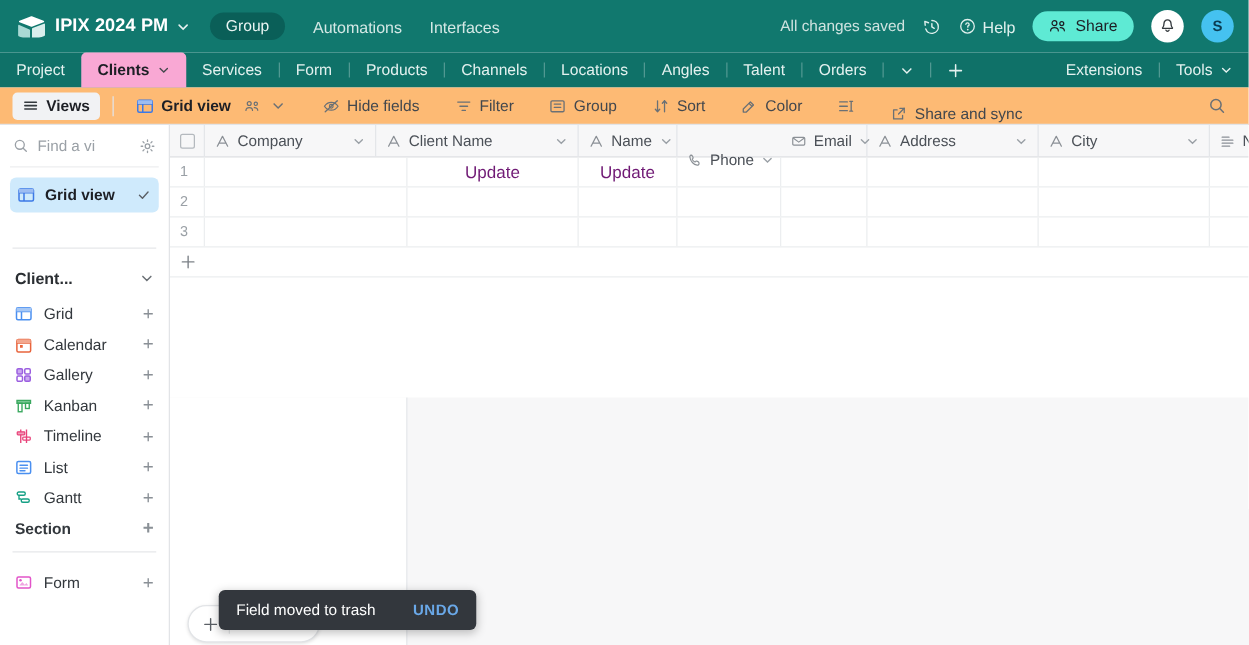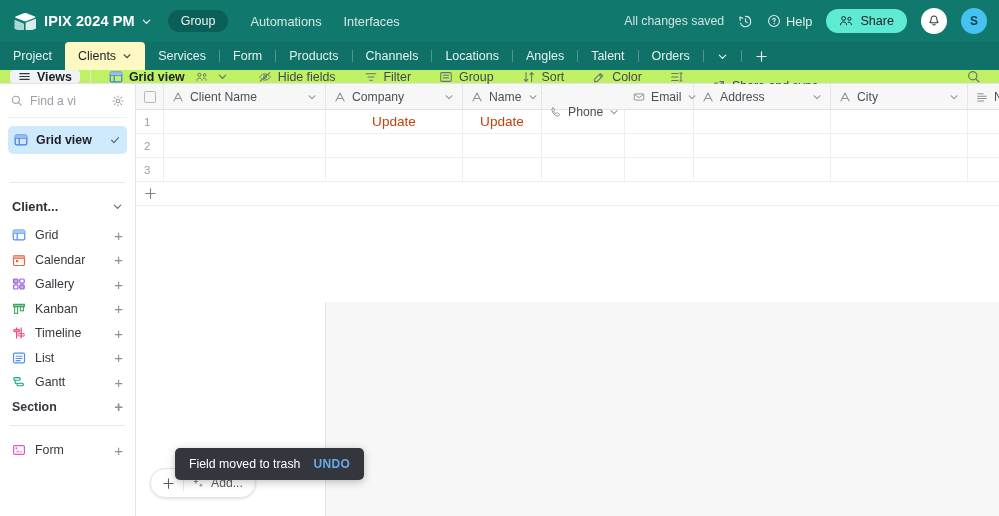--- a/index.html
+++ b/index.html
@@ -50,31 +50,31 @@
   .tabbar {
     height: 28px; background: #0f7168;
     display: flex; align-items: stretch; color: #e3f1ef; font-size: 12.5px;
   }
   .tab {
     display: flex; align-items: center; padding: 0 13px; white-space: nowrap;
     position: relative;
     text-align: right;
   }
   .tab.active {
-    background: #fef9c3; color: #1d1f25; font-weight: 400;
+    background: #f9a8d4; color: #1d1f25; font-weight: 700;
     border-radius: 4px 4px 0 0;
   }
   .tab .tcaret { margin-left: 6px; display: flex; align-items: center; }
   .tabsep { width: 1px; align-self: center; height: 12px; background: rgba(255,255,255,.28); }
   .tab-right { margin-left: auto; display: flex; align-items: stretch; }
 
   
   .toolbar {
-    height: 14px; background: #bef264; border-bottom: 1px solid #e2e4e7;
-    display: flex; padding: 0 10px; gap: 2px; color: #3c4043;
+    height: 30px; background: #fdba74; border-bottom: 1px solid #e2e4e7;
+    display: flex; align-items: center; padding: 0 10px; gap: 2px; color: #3c4043;
   }
   .tb-item {
     display: flex; align-items: center; gap: 6px; padding: 4px 8px;
     font-size: 12.4px; border-radius: 4px; color: #42474d; white-space: nowrap;
   }
   .tb-item.strong { font-weight: bold; color: #1d1f25; background: #f1f2f4; }
   .tb-item.viewname { font-weight: bold; color: #1d1f25; }
   .tb-sep { width: 1px; height: 16px; background: #e2e4e7; margin: 0 8px; }
   .tb-right { margin-left: auto; display: flex; align-items: center; }
 
@@ -129,21 +129,21 @@
     width: 12px; height: 12px; border: 1.4px solid #b4b9be; border-radius: 2px;
   }
   .grid-row {
     display: flex; height: 24px; border-bottom: 1px solid #eceef0; align-items: stretch;
   }
   .g-cell {
     border-right: 1px solid #eceef0; padding: 0 8px;
     display: flex; align-items: center; font-size: 12.4px; flex: none;
   }
   .g-cell.rownum { color: #9aa0a6; font-size: 11.5px; }
-  .g-cell.update { color: #c2410c; justify-content: center; font-size: 13.6px; }
+  .g-cell.update { color: #701a75; justify-content: center; font-size: 13.6px; }
   .grid-addrow {
     display: flex; height: 24px; border-bottom: 1px solid #eceef0;
     align-items: center; color: #7d8288;
   }
   .addrow-num { width: 28px; display: flex; align-items: center; justify-content: center; font-size: 15px; }
   .grid-emptybg { position: absolute; left: 0; right: 0; bottom: 0; top: 218px; background: #f7f7f8; }
   .grid-leftpane-bg { position: absolute; left: 0; width: 190px; top: 218px; bottom: 0; background: #ffffff; border-right: 1px solid #e4e6e9; }
 
   
   .add-pill {
@@ -151,23 +151,23 @@
     background: #ffffff; border: 1px solid #e2e4e7; border-radius: 16px;
     display: flex; align-items: center; gap: 2px; padding: 0 4px;
     box-shadow: 0 1px 3px rgba(0,0,0,.12); color: #5b6066; font-size: 12.2px;
   }
   .add-pill .ap-plus { width: 26px; display: flex; align-items: center; justify-content: center; font-size: 15px; }
   .add-pill .ap-divider { width: 1px; height: 16px; background: #e6e8ea; }
   .add-pill .ap-ai { display: flex; align-items: center; gap: 6px; padding: 0 8px 0 6px; }
 
   
   .toast {
-    position: absolute; left: 175px; top: 448px;
+    position: absolute; left: 175px; top: 472px;
     background: #33373d; color: #ffffff; border-radius: 5px;
-    padding: 9px 14px; display: flex; align-items: center; gap: 13px;
+    padding: 9px 14px; display: flex; align-items: center; gap: 30px;
     font-size: 12.3px; box-shadow: 0 2px 8px rgba(0,0,0,.25);
   }
   .toast .undo { color: #6aa8e8; font-weight: bold; letter-spacing: .4px; font-size: 12px; }
   svg { display: block; }
 </style>
 </head>
 <body>
 
 <div id="app">
 
@@ -283,20 +283,34 @@
       </span>
     </div>
     <div class="tabsep"></div>
     <div class="tab">
       <span>
         <svg width="13" height="13" viewBox="0 0 14 14">
             <path d="M7 2v10M2 7h10" stroke="#e3f1ef" stroke-width="1.3" stroke-linecap="round"></path>
           </svg>
       </span>
     </div>
+    <div class="tab-right">
+      <div class="tab">
+          <span>Extensions</span>
+        </div>
+      <div class="tabsep"></div>
+      <div class="tab">
+        <span>Tools</span>
+        <span class="tcaret">
+          <svg width="10" height="10" viewBox="0 0 12 12">
+              <path d="M2.5 4.5 6 8l3.5-3.5" stroke="#e3f1ef" stroke-width="1.3" fill="none" stroke-linecap="round"></path>
+            </svg>
+        </span>
+      </div>
+    </div>
   </div>
 
   <div class="toolbar">
     <div class="tb-item strong">
       <span>
         <svg width="13" height="13" viewBox="0 0 14 14">
             <path d="M2 4h10M2 7h10M2 10h10" stroke="#33383d" stroke-width="1.3" stroke-linecap="round"></path>
           </svg>
       </span>
       <span>Views</span>
@@ -549,40 +563,40 @@
     </div>
 
     <div class="gridwrap">
       <div class="grid-emptybg"></div>
       <div class="grid-leftpane-bg"></div>
 
       <div class="grid-head">
         <div class="gh-cell" style="width:28px;justify-content:center;padding:0;">
           <span class="gh-checkbox"></span>
         </div>
+        <div class="gh-cell" style="width:137px;">
+          <span class="ficon">
+            <svg width="12" height="12" viewBox="0 0 14 14">
+                <path d="M2.2 11.6 7 2.4l4.8 9.2M4 8.7h6" stroke="#8b9096" stroke-width="1.2" fill="none" stroke-linecap="round" stroke-linejoin="round"></path>
+              </svg>
+          </span>
+          <span>Company</span>
+          <span class="fcaret">
+            <svg width="10" height="10" viewBox="0 0 12 12">
+                <path d="M2.5 4.5 6 8l3.5-3.5" stroke="#9aa0a6" stroke-width="1.3" fill="none" stroke-linecap="round"></path>
+              </svg>
+          </span>
+        </div>
         <div class="gh-cell" style="width:162px;">
           <span class="ficon">
             <svg width="12" height="12" viewBox="0 0 14 14">
                 <path d="M2.2 11.6 7 2.4l4.8 9.2M4 8.7h6" stroke="#8b9096" stroke-width="1.2" fill="none" stroke-linecap="round" stroke-linejoin="round"></path>
               </svg>
           </span>
           <span>Client Name</span>
-          <span class="fcaret">
-            <svg width="10" height="10" viewBox="0 0 12 12">
-                <path d="M2.5 4.5 6 8l3.5-3.5" stroke="#9aa0a6" stroke-width="1.3" fill="none" stroke-linecap="round"></path>
-              </svg>
-          </span>
-        </div>
-        <div class="gh-cell" style="width:137px;">
-          <span class="ficon">
-            <svg width="12" height="12" viewBox="0 0 14 14">
-                <path d="M2.2 11.6 7 2.4l4.8 9.2M4 8.7h6" stroke="#8b9096" stroke-width="1.2" fill="none" stroke-linecap="round" stroke-linejoin="round"></path>
-              </svg>
-          </span>
-          <span>Company</span>
           <span class="fcaret">
             <svg width="10" height="10" viewBox="0 0 12 12">
                 <path d="M2.5 4.5 6 8l3.5-3.5" stroke="#9aa0a6" stroke-width="1.3" fill="none" stroke-linecap="round"></path>
               </svg>
           </span>
         </div>
         <div class="gh-cell" style="width:79px;">
           <span class="ficon">
             <svg width="12" height="12" viewBox="0 0 14 14">
                 <path d="M2.2 11.6 7 2.4l4.8 9.2M4 8.7h6" stroke="#8b9096" stroke-width="1.2" fill="none" stroke-linecap="round" stroke-linejoin="round"></path>

